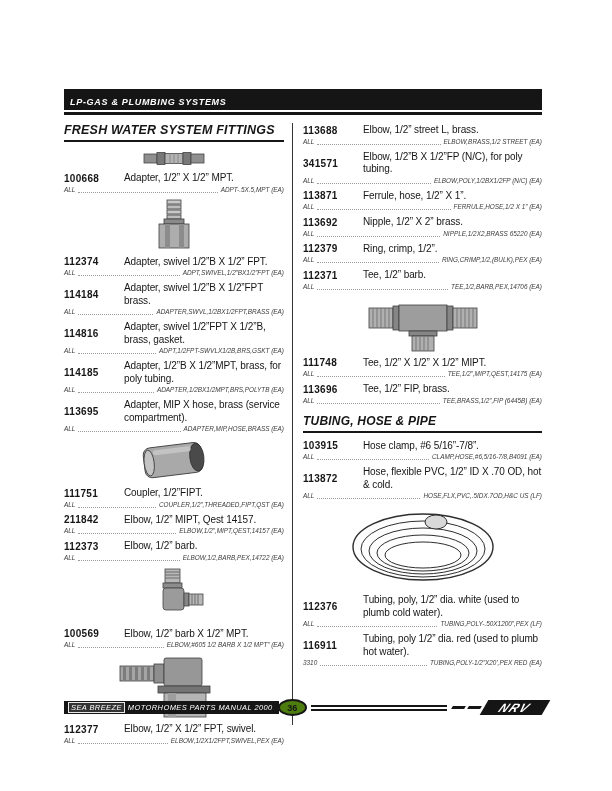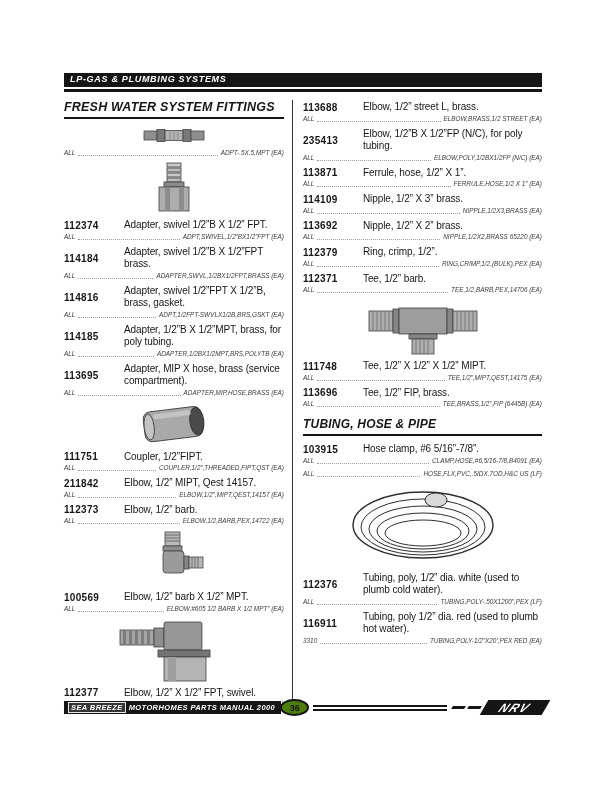--- a/index.html
+++ b/index.html
@@ -3,21 +3,21 @@
 <meta charset="utf-8">
 <style>
   html,body{margin:0;padding:0}
   body{
     width:612px;height:791px;background:#ffffff;position:relative;
     font-family:"Liberation Sans",sans-serif;color:#161616;overflow:hidden;
   }
   .content{position:absolute;left:64px;top:73px;width:478px}
   .topbar{
     background:#151515;color:#fff;font-weight:bold;font-style:italic;
-    font-size:9px;letter-spacing:.7px;padding:1px 6px 3px;
+    font-size:9px;letter-spacing:.7px;padding:8px 6px 3px;margin-top:16px;
   }
   .toprule{height:3px;background:#151515;margin-top:2px}
   .cols{display:flex;margin-top:8px;height:602px}
   .col-left{width:228px;padding-right:8px;box-sizing:border-box}
   .vdivider{width:1px;background:#333}
   .col-right{flex:1;padding-left:10px;box-sizing:border-box;padding-top:1px}
   .sec-head{
     font-weight:bold;font-style:italic;font-size:12.5px;letter-spacing:.2px;
     border-bottom:2px solid #161616;padding-bottom:3px;margin:0 0 7px;white-space:nowrap;
   }
@@ -27,21 +27,21 @@
   .pn{flex:0 0 60px;font-weight:bold;font-size:10px;letter-spacing:.3px}
   .desc{font-size:10px;line-height:12.5px;letter-spacing:-.1px}
   .specline{display:flex;align-items:flex-end;font-style:italic;font-size:6.4px;color:#3a3a3a;margin-top:1px;line-height:8px}
   .leader{flex:1;border-bottom:1px dotted #9a9a9a;margin:0 3px 1px}
   .spec{white-space:nowrap}
   .fig{display:flex;justify-content:center;margin:3px 0 5px}
   
   .footer{position:absolute;left:64px;top:699px;width:482px;display:flex;align-items:center}
   .fbar{
     display:flex;align-items:center;background:#151515;color:#fff;height:13px;
-    padding:0 6px 0 4px;font-weight:bold;font-style:italic;font-size:7.5px;
+    padding:0 6px 0 4px;font-weight:normal;font-style:italic;font-size:7.5px;
     letter-spacing:.4px;white-space:nowrap;
   }
   .fbrand{border:1px solid #e8e8e8;background:#343434;padding:0 2px;margin-right:3px}
   .oval{
     flex:0 0 auto;width:25px;height:13px;border:2px solid #151515;border-radius:50%;
     background:#4d7c0f;color:#151515;font-weight:bold;font-size:9px;
     display:flex;align-items:center;justify-content:center;margin-left:-1px;z-index:2;
   }
   .flines{flex:1;display:flex;flex-direction:column;gap:2px;margin:0 5px 0 4px}
   .flines div{height:2px;background:#151515}
@@ -75,20 +75,24 @@
           <rect x="22" y="4.5" width="18" height="10" fill="#b3b3b3" stroke="#444" stroke-width="0.8"></rect>
           <line x1="27" y1="4.5" x2="27" y2="14.5" stroke="#8a8a8a"></line>
           <line x1="31" y1="4.5" x2="31" y2="14.5" stroke="#8a8a8a"></line>
           <line x1="35" y1="4.5" x2="35" y2="14.5" stroke="#8a8a8a"></line>
           <rect x="40" y="3.5" width="8" height="12" fill="#787878" stroke="#444" stroke-width="0.8"></rect>
           <rect x="48" y="5" width="13" height="9" fill="#8f8f8f" stroke="#444" stroke-width="0.8"></rect>
         </svg>
       </div>
 
       <div class="item">
+        <div class="prow">
+          <span class="pn">100668</span>
+          <span class="desc">Adapter, 1/2” X 1/2” MPT.</span>
+        </div>
         <div class="specline">
           <span>ALL</span>
           <span class="leader"></span>
           <span class="spec">ADPT-.5X.5,MPT (EA)</span>
         </div>
       </div>
 
       <div class="fig">
         <svg width="44" height="52" viewBox="0 0 44 52">
           <g stroke="#3f3f3f" stroke-width="0.8">
@@ -280,21 +284,21 @@
         <div class="specline">
           <span>ALL</span>
           <span class="leader"></span>
           <span class="spec">ELBOW,BRASS,1/2 STREET (EA)</span>
         </div>
       </div>
 
 
       <div class="item">
         <div class="prow">
-          <span class="pn">235413</span>
+          <span class="pn">341571</span>
           <span class="desc">Elbow, 1/2”B X 1/2”FP (N/C), for poly tubing.</span>
         </div>
         <div class="specline">
           <span>ALL</span>
           <span class="leader"></span>
           <span class="spec">ELBOW,POLY,1/2BX1/2FP (N/C) (EA)</span>
         </div>
       </div>
 
       <div class="item">
@@ -302,31 +306,20 @@
           <span class="pn">113871</span>
           <span class="desc">Ferrule, hose, 1/2” X 1”.</span>
         </div>
         <div class="specline">
           <span>ALL</span>
           <span class="leader"></span>
           <span class="spec">FERRULE,HOSE,1/2 X 1” (EA)</span>
         </div>
       </div>
 
-      <div class="item">
-        <div class="prow">
-          <span class="pn">114109</span>
-          <span class="desc">Nipple, 1/2” X 3” brass.</span>
-        </div>
-        <div class="specline">
-          <span>ALL</span>
-          <span class="leader"></span>
-          <span class="spec">NIPPLE,1/2X3,BRASS (EA)</span>
-        </div>
-      </div>
 
       <div class="item">
         <div class="prow">
           <span class="pn">113692</span>
           <span class="desc">Nipple, 1/2” X 2” brass.</span>
         </div>
         <div class="specline">
           <span>ALL</span>
           <span class="leader"></span>
           <span class="spec">NIPPLE,1/2X2,BRASS 65220 (EA)</span>
@@ -415,20 +408,24 @@
           <span class="desc">Hose clamp, #6 5/16”-7/8”.</span>
         </div>
         <div class="specline">
           <span>ALL</span>
           <span class="leader"></span>
           <span class="spec">CLAMP,HOSE,#6,5/16-7/8,B4091 (EA)</span>
         </div>
       </div>
 
       <div class="item">
+        <div class="prow">
+          <span class="pn">113872</span>
+          <span class="desc">Hose, flexible PVC, 1/2” ID X .70 OD, hot &amp; cold.</span>
+        </div>
         <div class="specline">
           <span>ALL</span>
           <span class="leader"></span>
           <span class="spec">HOSE,FLX,PVC,.5IDX.7OD,H&amp;C US (LF)</span>
         </div>
       </div>
 
       <div class="fig">
         <svg width="150" height="84" viewBox="0 0 150 84">
           <ellipse cx="75" cy="42" rx="70" ry="33" fill="#fdfdfd" stroke="#2e2e2e" stroke-width="1.4"></ellipse>

